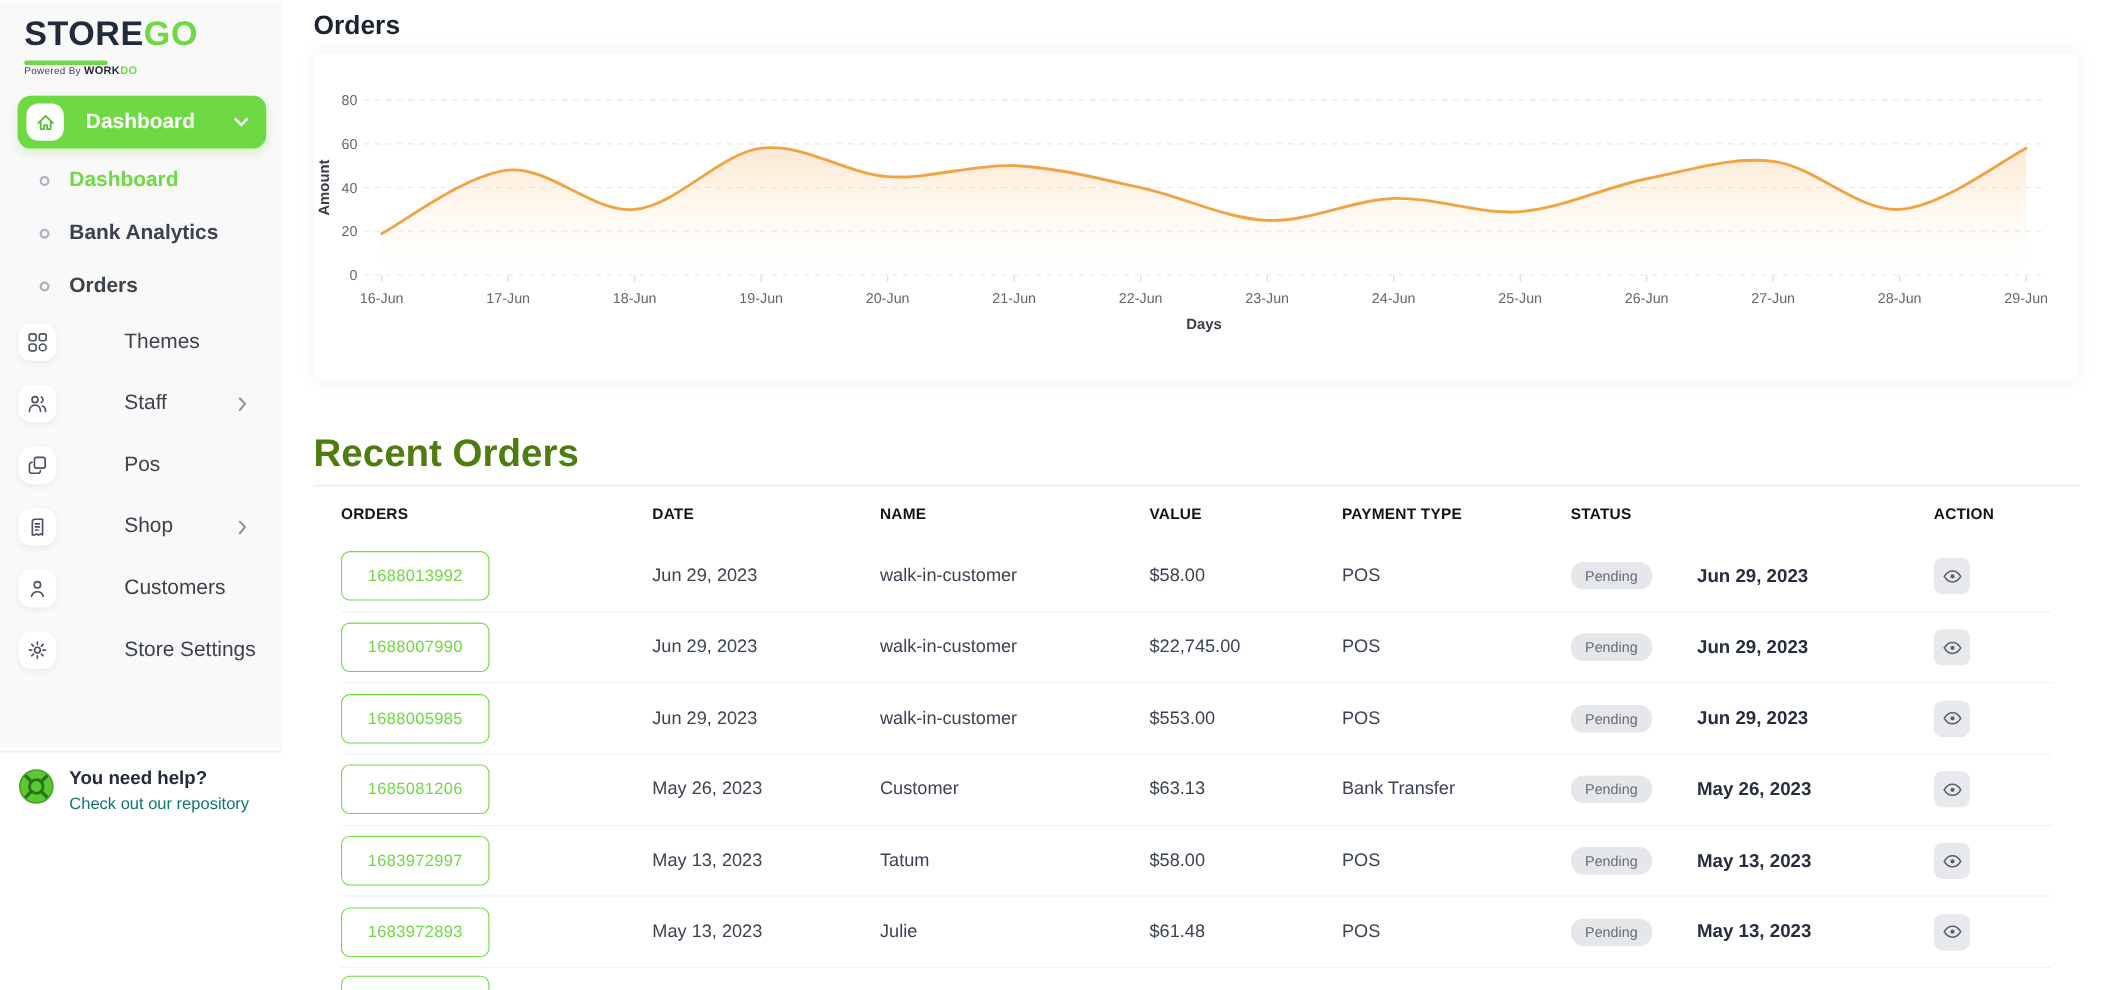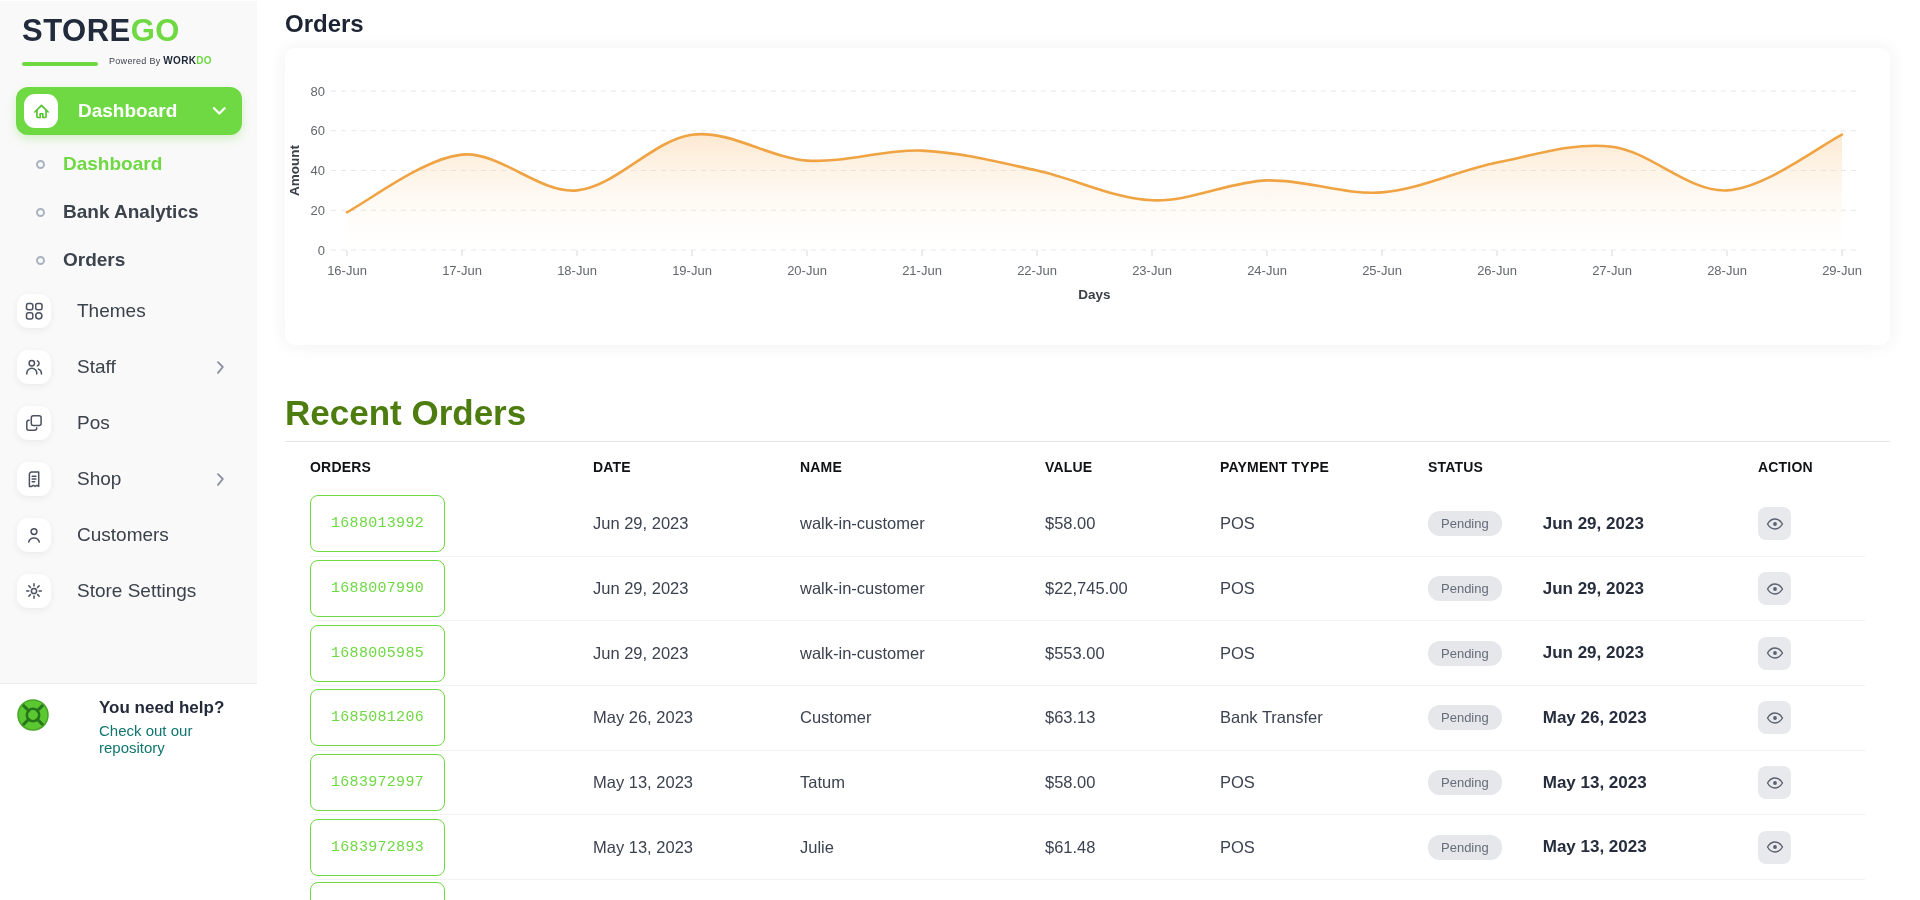--- a/index.html
+++ b/index.html
@@ -4,50 +4,50 @@
 <style>
   * { margin:0; padding:0; box-sizing:border-box; }
   html,body { width:1920px; height:900px; overflow:hidden; background:#fff;
               font-family:"Liberation Sans", sans-serif; color:#30363f; }
 
   
   .sidebar { position:absolute; left:0; top:1px; width:257px; height:683px; background:#f9f9f9; }
   .logo { position:absolute; left:22px; top:12px; cursor:pointer; }
   .logo-text { font-size:31px; font-weight:900; letter-spacing:.5px; color:#222b3c; }
   .logo-text .green { color:#6fd943; }
-  .logo-sub { display:flex; align-items:flex-end; margin-top:6px; }
+  .logo-sub { display:flex; align-items:flex-start; margin-top:6px;flex-direction:column; }
   .logo-bar { width:76px; height:4px; border-radius:2px; background:#6fd943; margin-right:11px; }
   .powered { font-size:9px; color:#3c4350; letter-spacing:.3px; }
   .powered b { font-size:10px; color:#1d2636; }
   .powered b .green { color:#6fd943; }
 
   .group-btn { position:absolute; left:16px; top:86px; width:226px; height:48px; background:#6fd943;
                border-radius:12px; display:flex; align-items:center; cursor:pointer;
                box-shadow:0 4px 10px rgba(111,217,67,.28); }
   .group-btn .tile { width:34px; height:34px; margin-left:8px; background:#fff; border-radius:11px;
                      display:flex; align-items:center; justify-content:center; }
   .group-btn .lbl { color:#fff; font-size:19px; font-weight:700; margin-left:20px; flex:1; }
   .group-btn .chev { margin-right:16px; display:flex; }
 
   .submenu { position:absolute; left:0; top:139px; width:257px; }
   .submenu-item { height:48px; display:flex; align-items:center; cursor:pointer; }
   .submenu-item .dot { width:9px; height:9px; border:2px solid #a9b2c0; border-radius:50%; margin-left:36px; }
   .submenu-item .txt { margin-left:18px; font-size:19px; font-weight:600; color:#3c434c; }
   .submenu-item.active .txt { color:#6fd943; font-weight:700; }
 
   .menu { position:absolute; left:0; top:282px; width:257px; }
-  .menu-item { height:56px; display:flex; align-items:center; cursor:pointer; }
+  .menu-item { height:56px; display:flex; align-items:center; cursor:pointer;gap:36px; }
   .menu-item .tile { width:34px; height:34px; margin-left:17px; background:#fff; border-radius:11px;
                      box-shadow:0 2px 6px rgba(30,40,60,.07); display:flex; align-items:center; justify-content:center; }
   .menu-item .txt { margin-left:26px; font-size:19px; font-weight:500; color:#3b424b; flex:1; }
   .menu-item .chev-r { margin-right:32px; display:flex; }
 
   .help-box { position:absolute; left:0; top:683px; width:257px; height:217px; background:#fff;
               border-top:1px solid #ededed; }
-  .help-inner { display:flex; align-items:flex-start; padding:14px 0 0 16px; cursor:pointer;gap:36px; }
+  .help-inner { display:flex; align-items:flex-start; padding:14px 0 0 16px; cursor:pointer; }
   .help-texts { margin-left:13px; }
   .help-title { font-size:17px; font-weight:700; color:#232b3a; }
   .help-sub { font-size:15px; color:#0f766e; margin-top:4px; }
 
   
   .main { position:absolute; left:257px; top:0; width:1663px; height:900px; background:#fff; }
   .page-title { position:absolute; left:28px; top:10px; font-size:24px; font-weight:700; color:#1c2333; }
 
   .chart-card { position:absolute; left:28px; top:48px; width:1605px; height:297px; background:#fff;
                 border-radius:10px; box-shadow:0 0 18px rgba(40,40,40,.07); }
@@ -55,23 +55,23 @@
 
   .section-title { position:absolute; left:28px; top:393px; font-size:35px; font-weight:700; color:#4d7c0f; }
 
   .orders-table { position:absolute; left:28px; top:441px; width:1605px; border-top:1px solid #e3e6ea;
                   padding:0 25px; }
   .t-head, .t-row { display:grid; grid-template-columns:283px 207px 245px 175px 208px 330px 1fr; align-items:center; }
   .t-head { height:50px; }
   .t-head .th { font-size:14px; font-weight:700; color:#101215; letter-spacing:.2px; }
   .t-row { height:64.7px; border-bottom:1px solid #f1f2f4; }
   .t-row .cell { font-size:16.5px; color:#3b4250; }
-  .oid-btn { width:135px; height:57px; background:#fff; border:1px solid #6fd943; border-radius:8px;
+  .oid-btn { width:135px; height:45px; background:#fff; border:1px solid #6fd943; border-radius:8px;
              color:#6fd943; font-size:15px; letter-spacing:.3px; cursor:pointer;
-             font-family:Liberation Mono, monospace; }
+             font-family:Liberation Sans, sans-serif; }
   .status-cell { display:flex; align-items:center;gap:25px; }
   .pill { background:#e6e7ea; color:#666d7a; font-size:13px; padding:5px 13px; border-radius:12px; }
   .status-date { margin-left:16px; font-size:17px; font-weight:600; color:#262d3d; }
   .eye-btn { width:33px; height:33px; background:#e8e9ec; border:none; border-radius:8px; cursor:pointer;
              display:flex; align-items:center; justify-content:center; }
 </style>
 </head>
 <body>
 
 <div class="sidebar">

